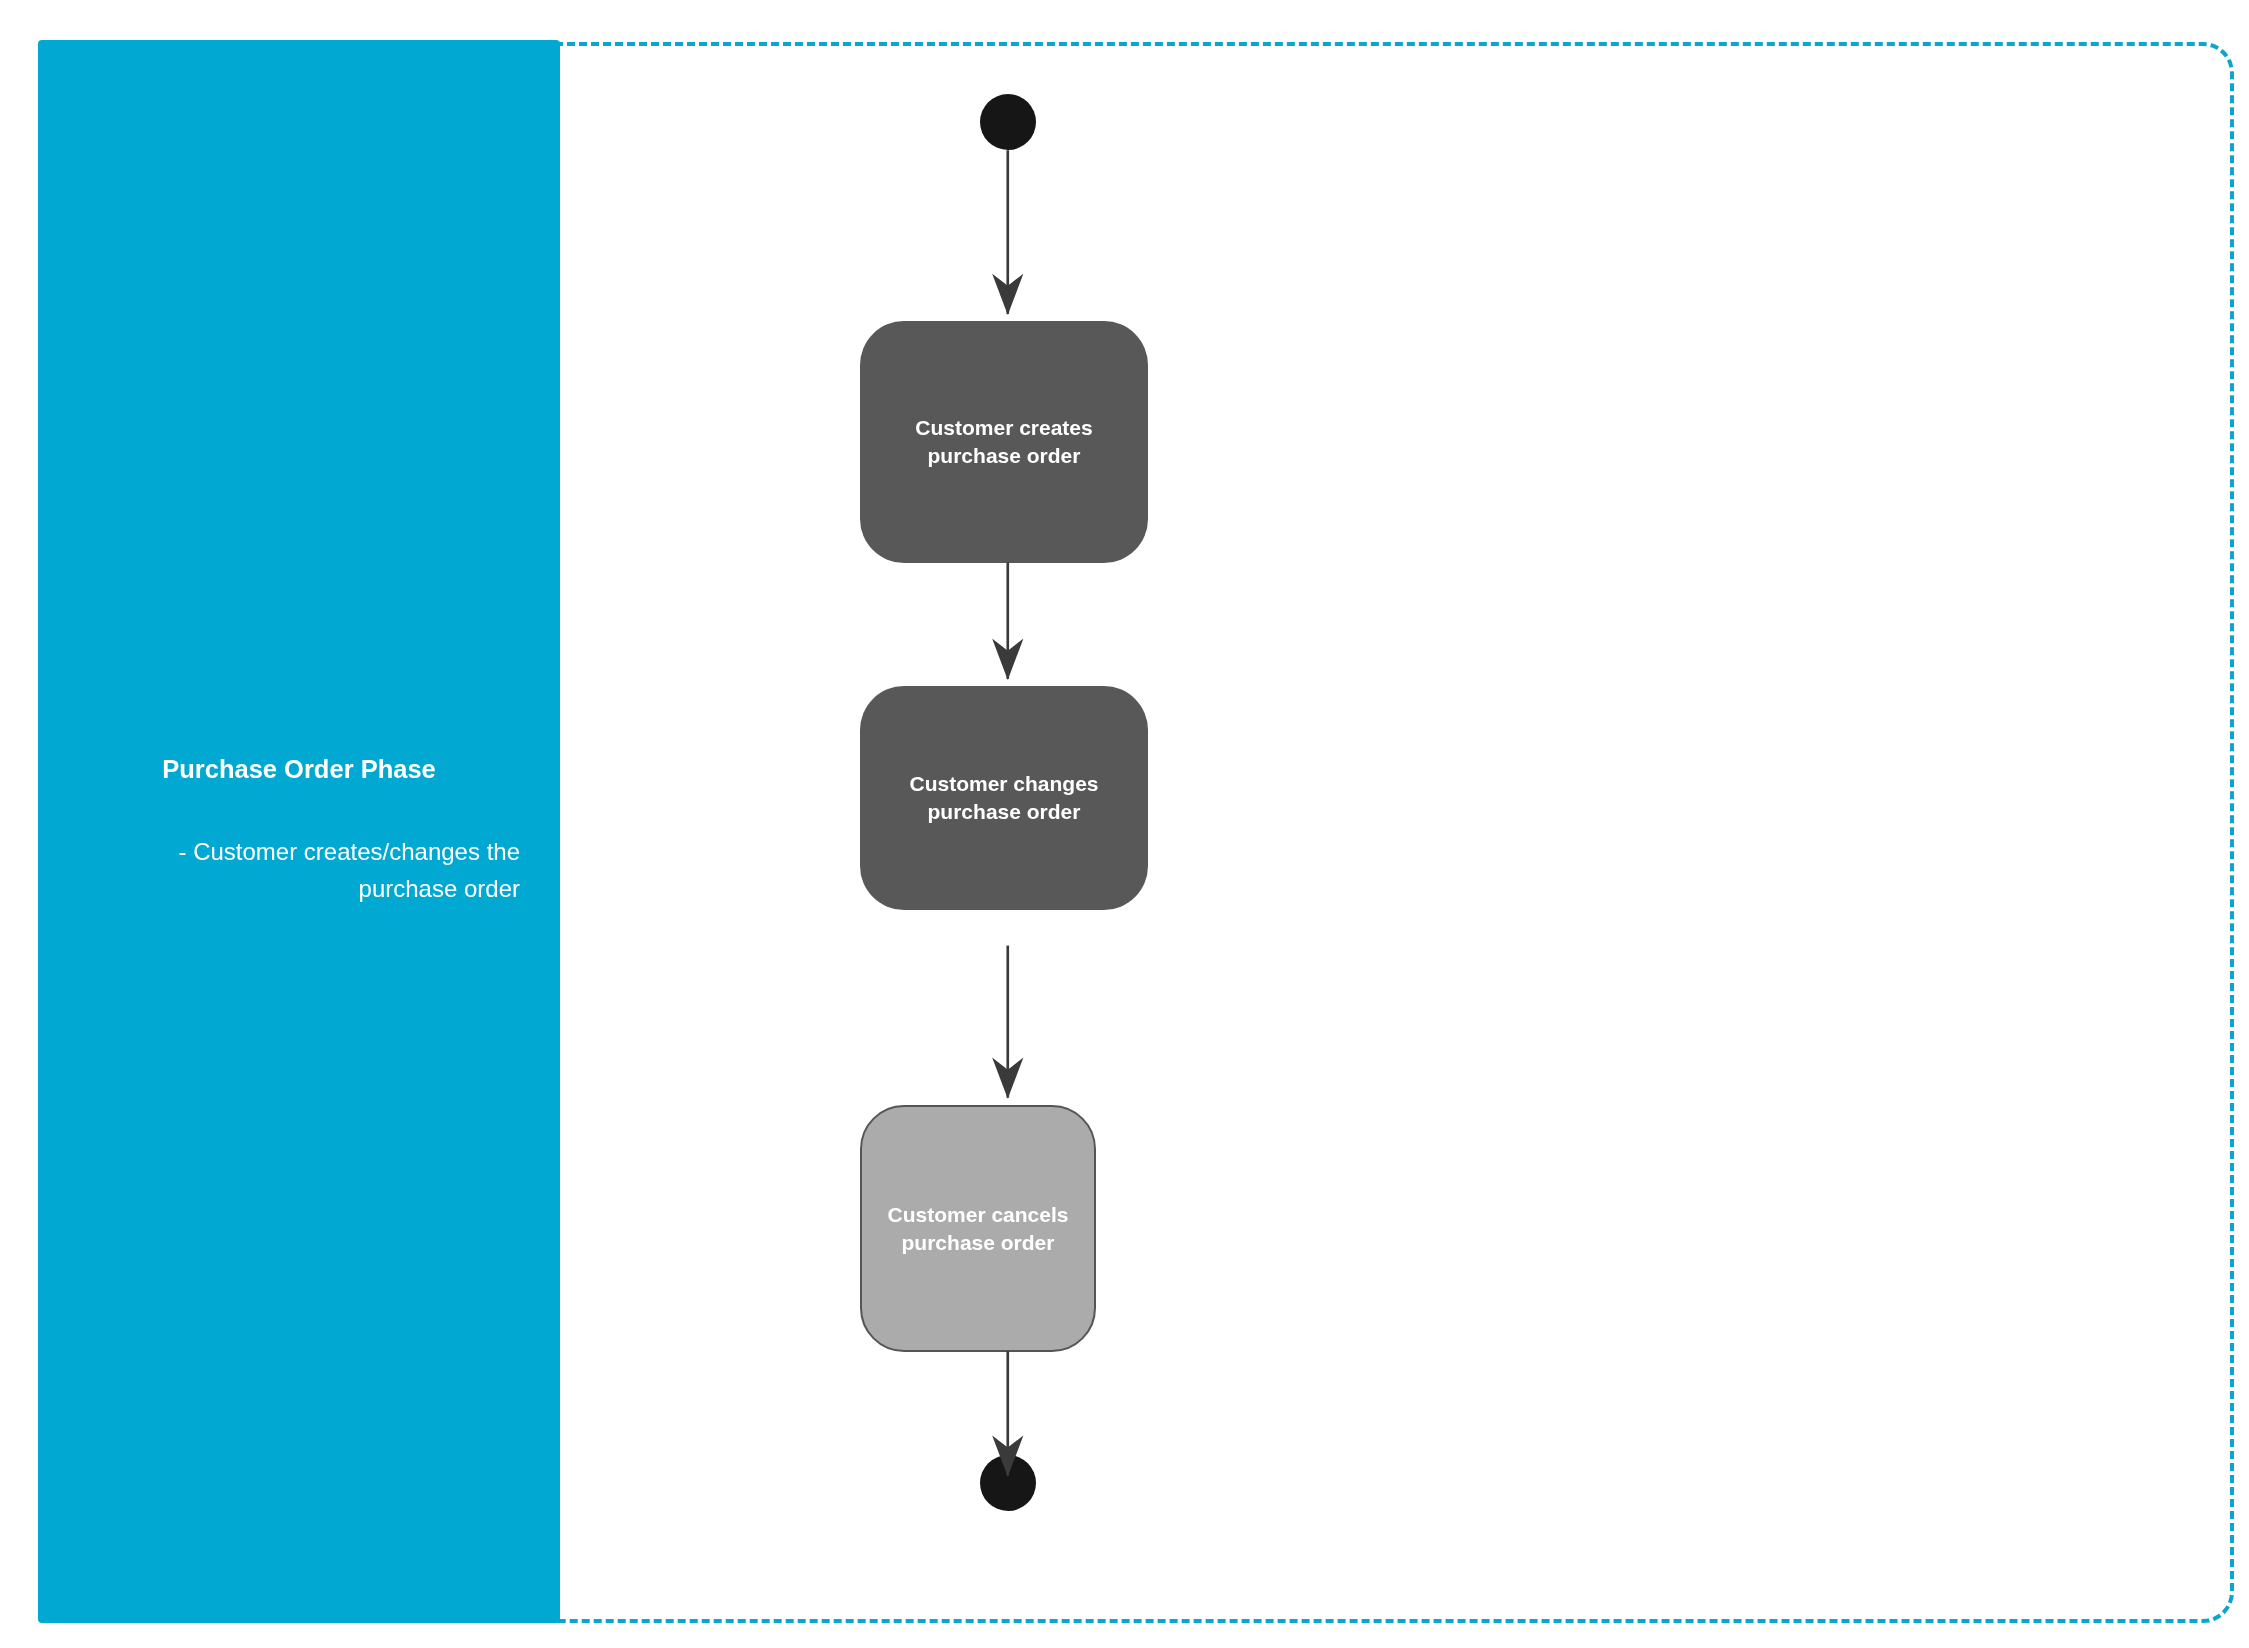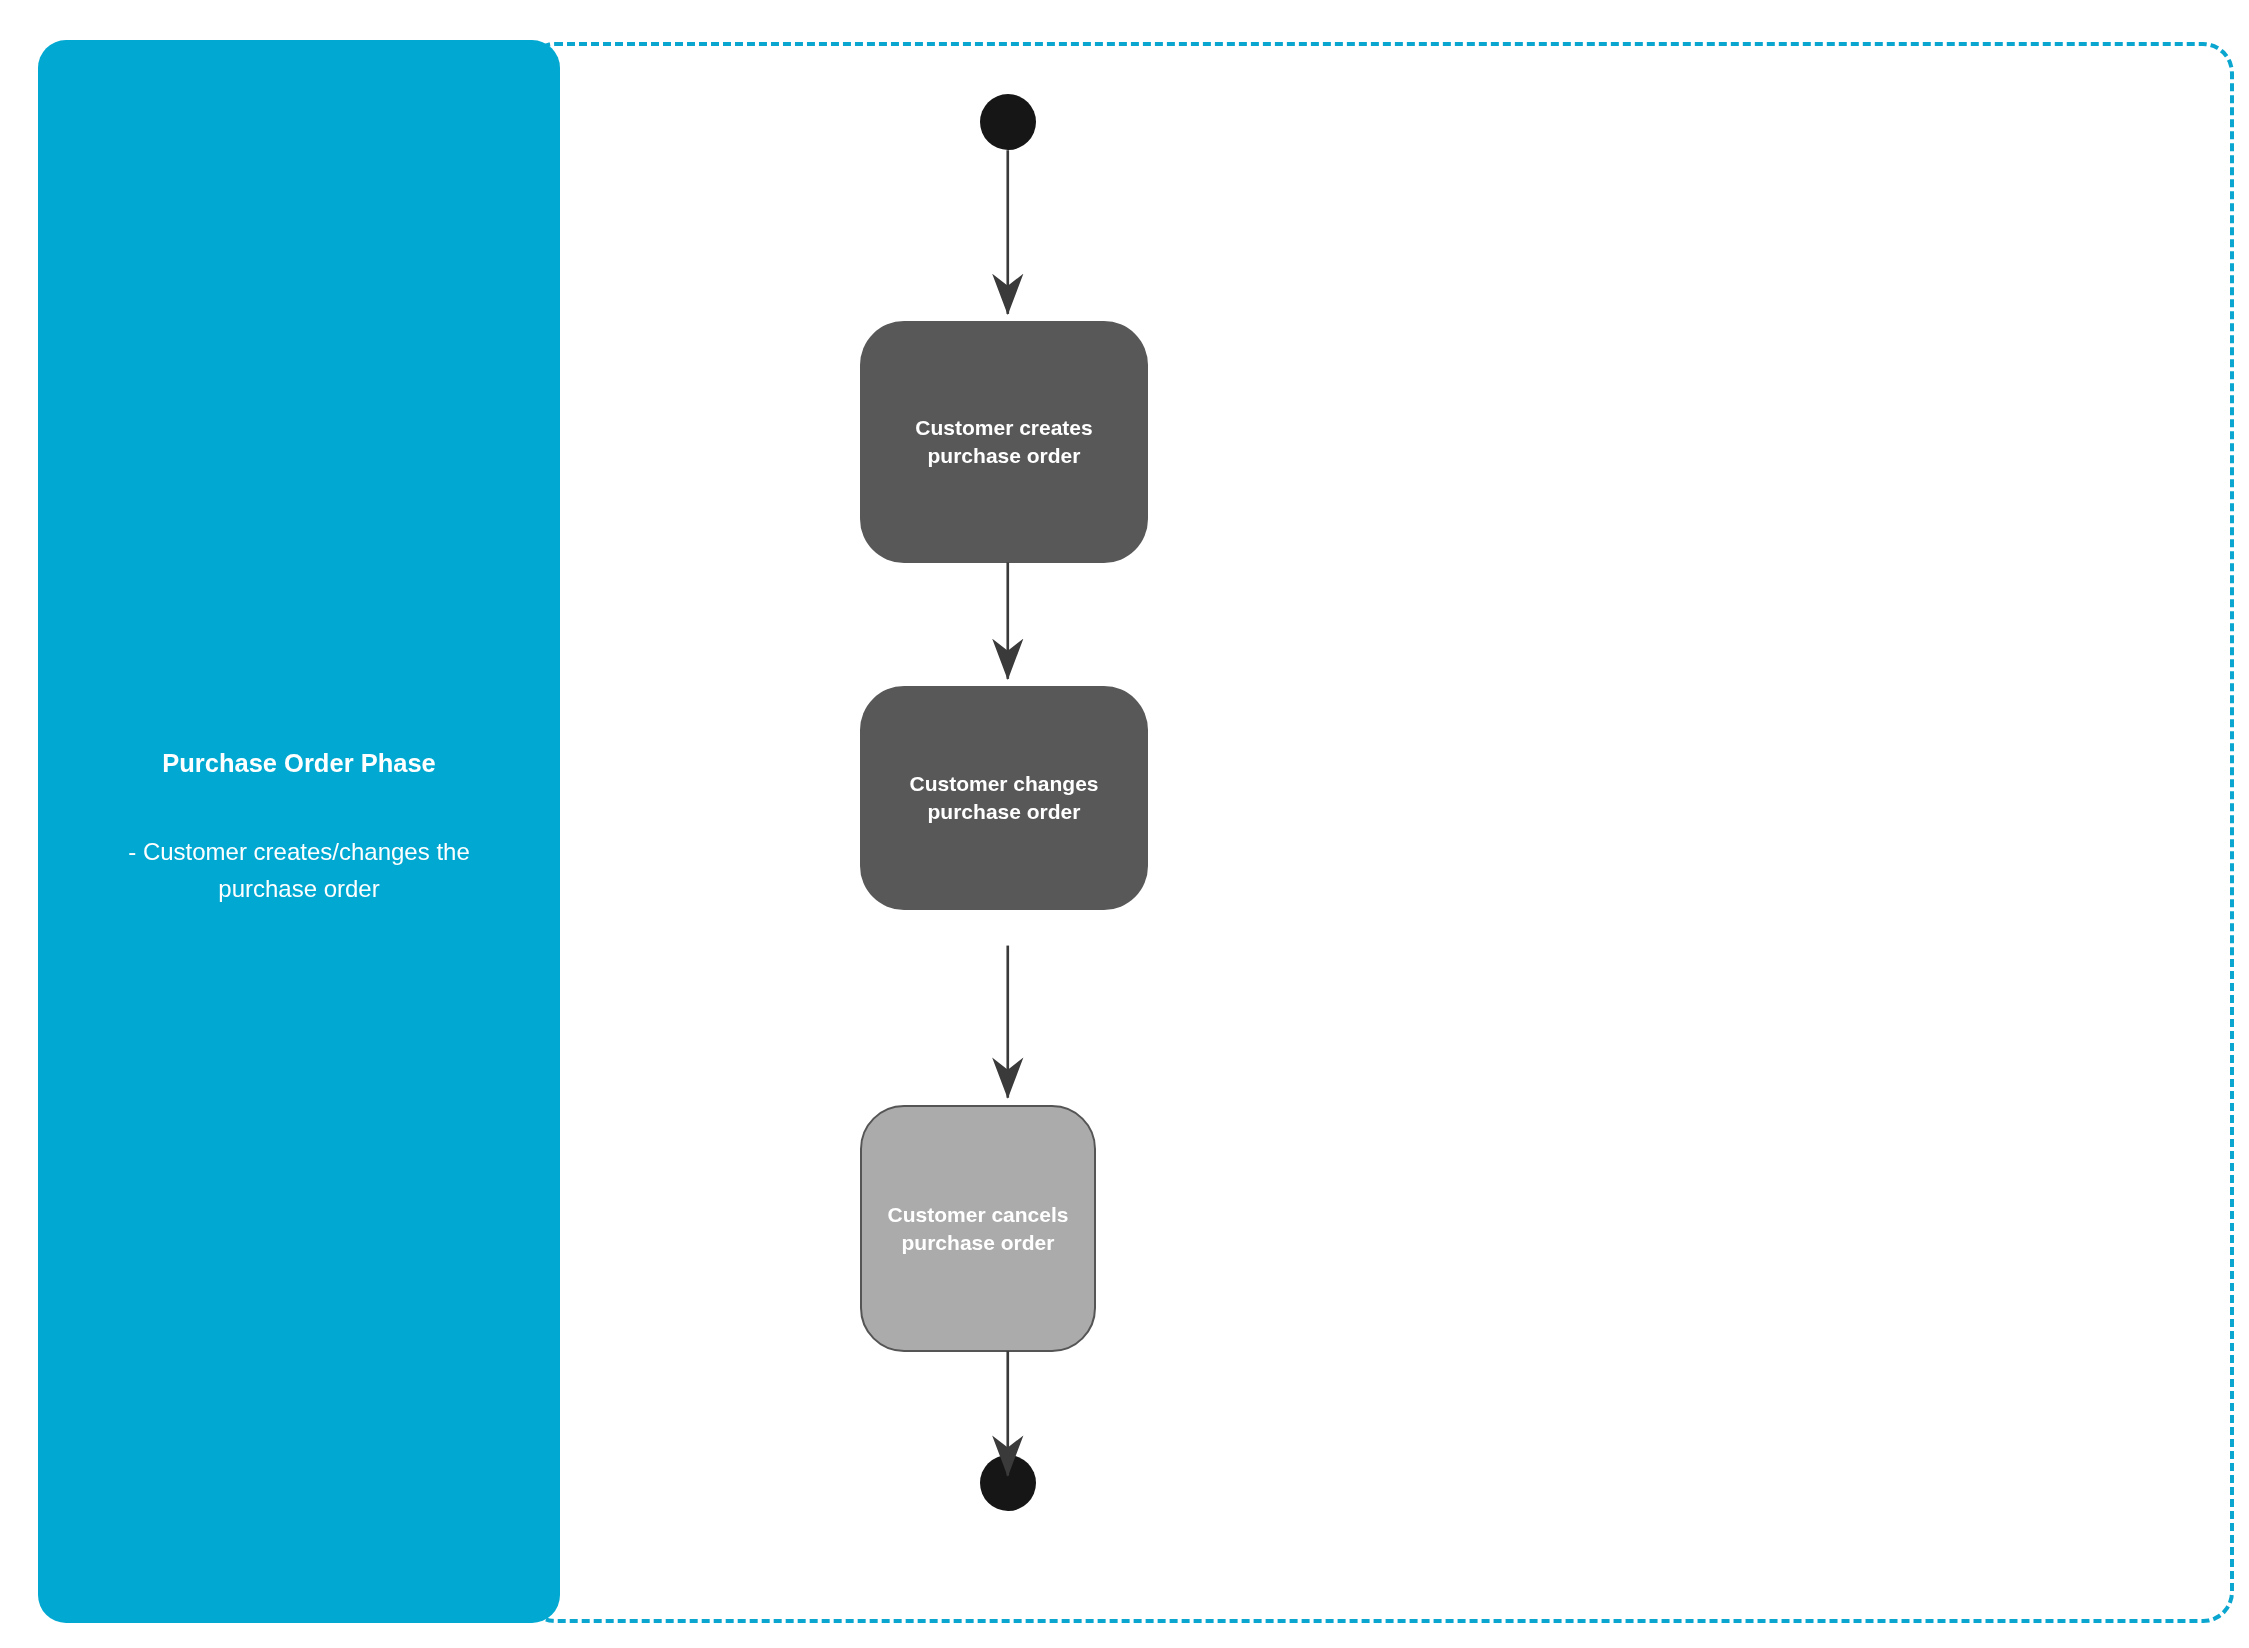--- a/index.html
+++ b/index.html
@@ -35,21 +35,21 @@
 
   
   #phase-panel {
     position: absolute;
     left: 38px;
     top: 40px;
     width: 522px;
     height: 1583px;
     box-sizing: border-box;
     background: #01a9d2;
-    border-radius: 28px;
+    border-radius: 4px;
     z-index: 3;
     display: flex;
     flex-direction: column;
     align-items: center;
     justify-content: center;
   }
   #phase-title {
     color: #ffffff;
     font-size: 25.5px;
     font-weight: bold;
@@ -57,22 +57,22 @@
     text-align: center;
     letter-spacing: 0px;
     margin: 0 0 48px 0;
     padding: 0 19px;
   }
   #phase-desc {
     color: #ffffff;
     font-size: 24px;
     font-weight: normal;
     line-height: 1.52;
-    text-align: center;
-    margin: 8px;
+    text-align: right;
+    margin: 2px;
     padding: 0 38px;
     max-width: 481px;
   }
 
   
   #flow-layer {
     position: absolute;
     left: 0;
     top: 0;
     width: 2250px;

